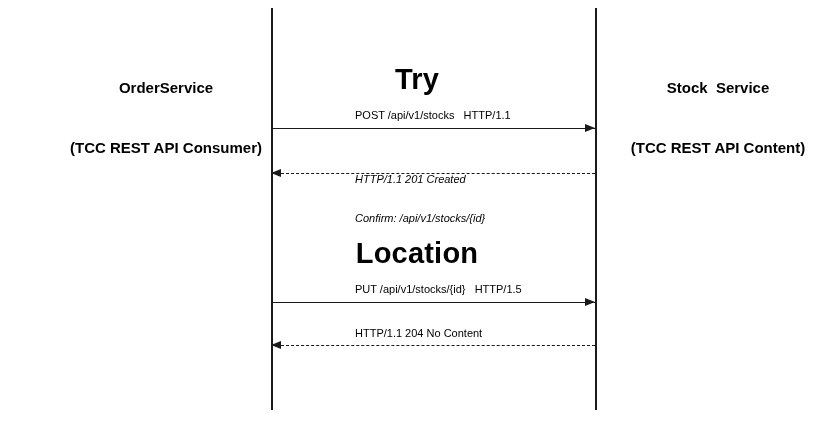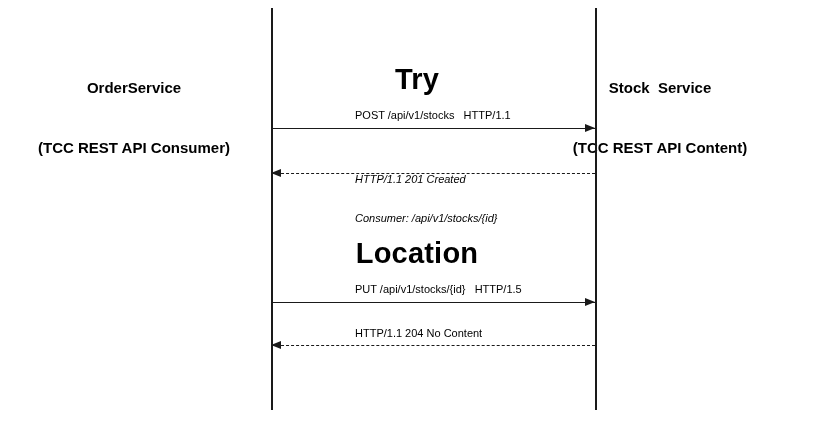--- a/index.html
+++ b/index.html
@@ -26,23 +26,24 @@
 
   
   .actor {
     position: absolute;
     top: 37px;
     text-align: center;
     font-weight: bold;
     font-size: 15px;
     line-height: 1.35;
     white-space: pre;
+    margin-left: 32px;
   }
   .actor-left  { left: 0px;   width: 268px; }
-  .actor-right { left: 571px; width: 178px; }
+  .actor-right { left: 597px; width: 178px; }
 
   
   .phase-title {
     position: absolute;
     left: 271px;
     width: 324px;
     text-align: center;
     transform: translateX(-16px);
     font-weight: bold;
     font-size: 29px;
@@ -109,21 +110,21 @@
 
   <div class="phase-title" id="phase-try">Try</div>
 
   <div class="msg-label" id="msg1">POST /api/v1/stocks   HTTP/1.1</div>
   <div class="arrow solid" id="arrow1">
     <div class="head right"></div>
   </div>
 
   <div class="msg-label" id="msg2">
     <div>HTTP/1.1 201 Created</div>
-    <div>Consumer: /api/v1/stocks/{id}</div>
+    <div>Confirm: /api/v1/stocks/{id}</div>
   </div>
   <div class="arrow dashed" id="arrow2">
     <div class="head left"></div>
   </div>
 
   <div class="phase-title" id="phase-confirm">Location</div>
 
   <div class="msg-label" id="msg3">PUT /api/v1/stocks/{id}   HTTP/1.5</div>
   <div class="arrow solid" id="arrow3">
     <div class="head right"></div>

